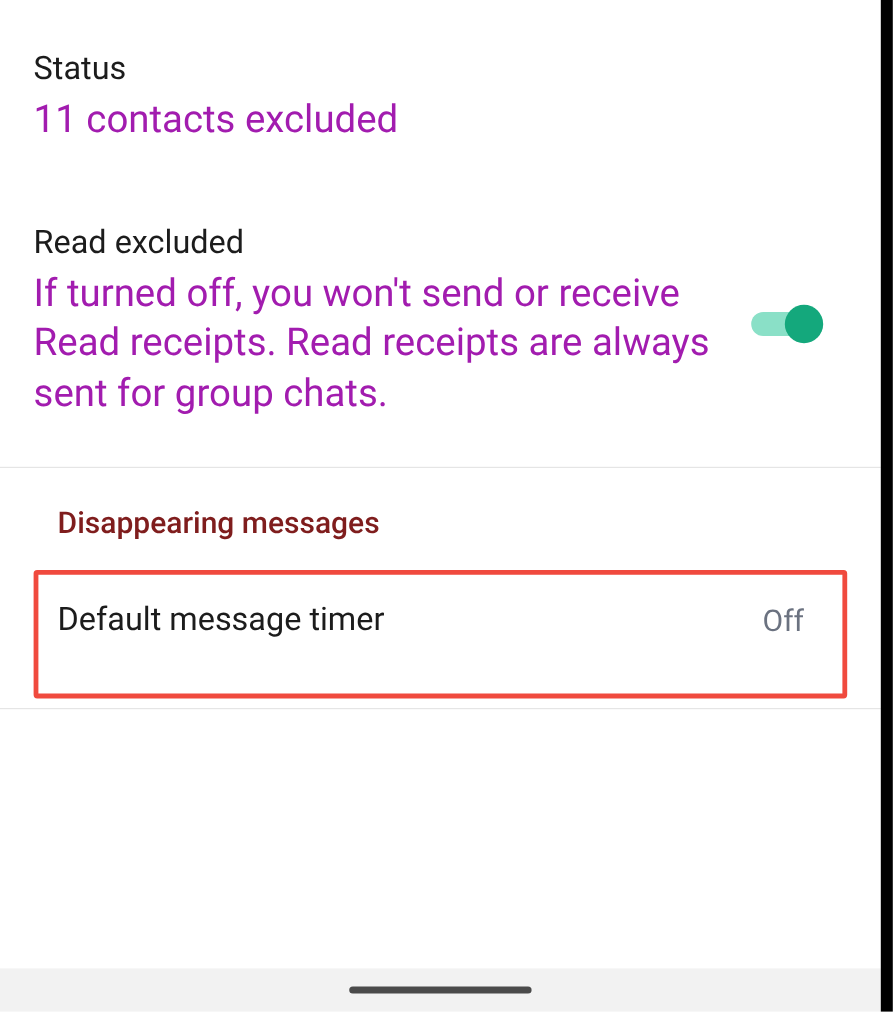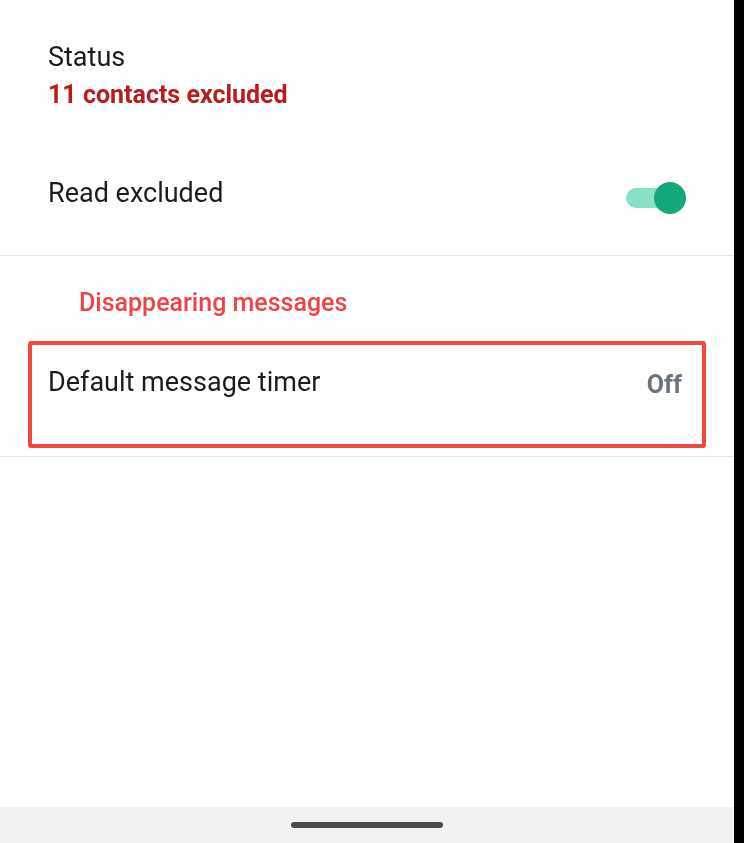--- a/index.html
+++ b/index.html
@@ -22,46 +22,46 @@
       width: 10px;
       height: 100%;
       background: #000000;
     }
     .content {
       width: 734px;
       height: 100%;
       position: relative;
     }
     .setting-item {
-      padding: 24px 48px 24px 48px;
+      padding: 24px 48px 24px 28px;
       display: flex;
       align-items: flex-start;
       justify-content: space-between;
     }
     .setting-text {
       flex: 1;
       padding-right: 20px;
     }
     .setting-title {
       font-size: 27px;
       color: #1c1c1c;
       font-weight: 400;
       line-height: 1.3;
       margin-bottom: 4px;
     }
     .setting-subtitle {
-      font-size: 25px;
-      color: #b91c1c;
-      font-weight: 700;
+      font-size: 32px;
+      color: #a21caf;
+      font-weight: 400;
       line-height: 1.3;
     }
     .setting-value {
       font-size: 25px;
       color: #6b7280;
-      font-weight: 700;
+      font-weight: 400;
       align-self: center;
     }
     .toggle {
       width: 60px;
       height: 32px;
       position: relative;
       align-self: center;
       margin-top: 6px;
     }
     .toggle-track {
@@ -83,31 +83,30 @@
       border-radius: 50%;
     }
     .section-divider {
       height: 1px;
       background: #e5e5e5;
       width: 100%;
     }
     .section-header {
       padding: 32px 48px 16px 48px;
       font-size: 25px;
-      color: #ef4444;
+      color: #7f1d1d;
       font-weight: 500;
-      margin-left: 31px;
     }
     .highlighted {
       border: 4px solid #f04a3e;
       border-radius: 3px;
       margin: 8px 28px 8px 28px;
     }
     .highlighted .setting-item {
-      padding: 20px 20px 40px 16px;
+      padding: 20px 32px 40px 16px;
     }
     .status-item {
       padding-top: 40px;
       padding-bottom: 36px;
     }
     .read-receipts-item {
       padding-top: 28px;
       padding-bottom: 40px;
     }
     .groups-item {
@@ -139,20 +138,21 @@
   <div class="setting-item status-item">
     <div class="setting-text">
       <div class="setting-title">Status</div>
       <div class="setting-subtitle">11 contacts excluded</div>
     </div>
   </div>
 
   <div class="setting-item read-receipts-item">
     <div class="setting-text">
       <div class="setting-title">Read excluded</div>
+      <div class="setting-subtitle">If turned off, you won't send or receive Read receipts. Read receipts are always sent for group chats.</div>
     </div>
     <div class="toggle">
       <div class="toggle-track"></div>
       <div class="toggle-thumb"></div>
     </div>
   </div>
 
   <div class="section-divider"></div>
 
   <div class="section-header">Disappearing messages</div>

